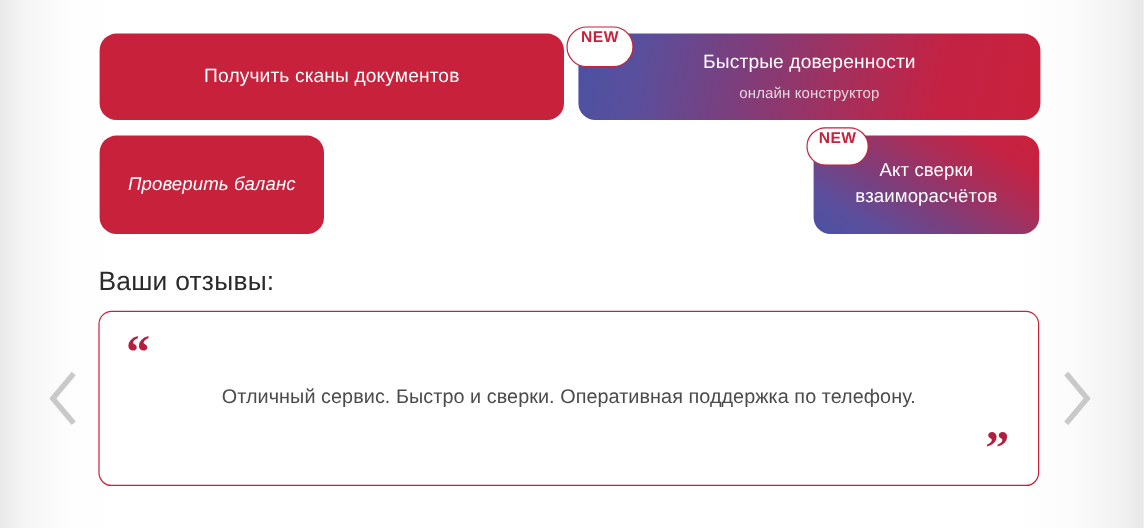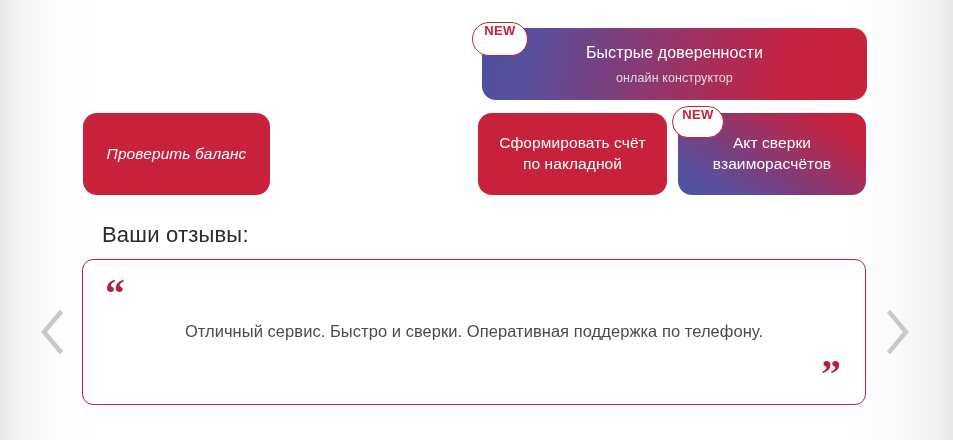--- a/index.html
+++ b/index.html
@@ -112,21 +112,20 @@
 
   
   #reviews-heading {
     position: absolute;
     left: 82px;
     top: 222px;
     font-size: 22px;
     color: #2b2b2b;
     letter-spacing: 0.2px;
     font-weight: 400;
-    margin-left: 20px;
   }
 
   
   #testimonial-card {
     position: absolute;
     left: 82px;
     top: 259px;
     width: 784px;
     height: 146px;
     box-sizing: border-box;
@@ -172,39 +171,38 @@
   }
   #arrow-prev { left: 36px; }
   #arrow-next { left: 880px; }
   .carousel-arrow svg { display: block; }
 </style>
 </head>
 <body>
 
 <div id="stage">
 
+  <div class="btn solid" id="btn-scans">
+    <span class="btn-label big">Получить сканы документов</span>
+  </div>
 
   <div class="btn grad-wide" id="btn-proxy">
     <span class="btn-label big">Быстрые доверенности</span>
     <span class="btn-sub">онлайн конструктор</span>
   </div>
 
   <div class="new-badge" id="badge-proxy">
     <span>NEW</span>
   </div>
 
   <div class="btn solid" id="btn-balance">
     <span class="btn-label">Проверить баланс</span>
   </div>
 
 
-  <div class="btn solid" id="btn-invoice">
-    <span class="btn-label">Сформировать счёт
-по накладной</span>
-  </div>
 
   <div class="btn grad-small" id="btn-act">
     <span class="btn-label">Акт сверки
 взаиморасчётов</span>
   </div>
 
   <div class="new-badge" id="badge-act">
     <span>NEW</span>
   </div>
 

